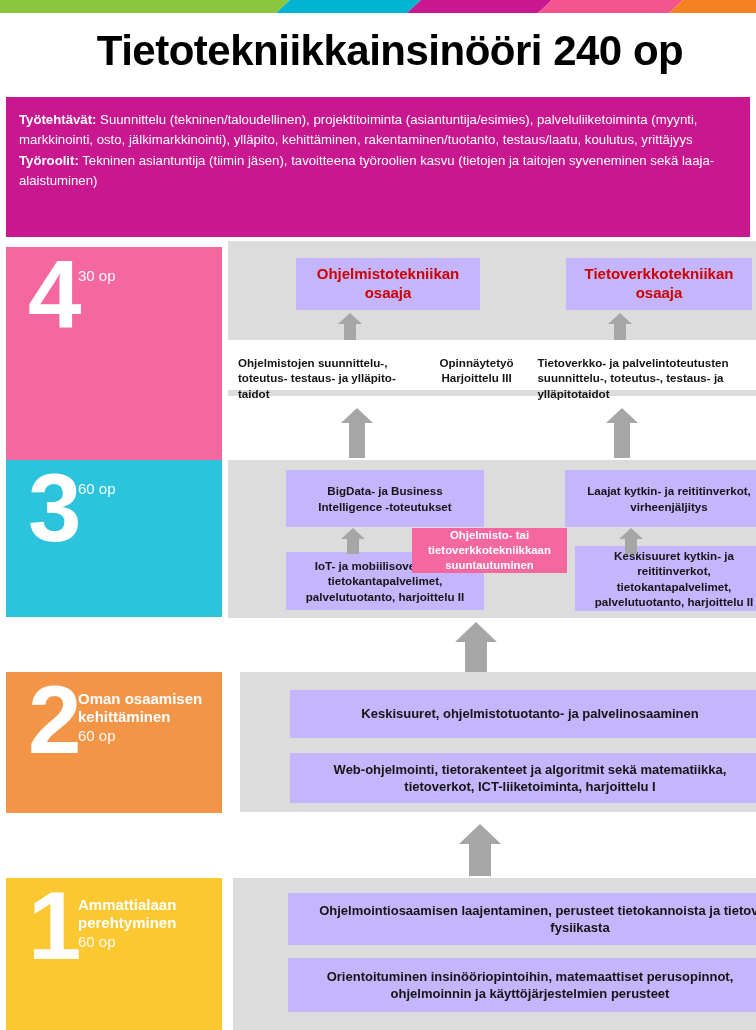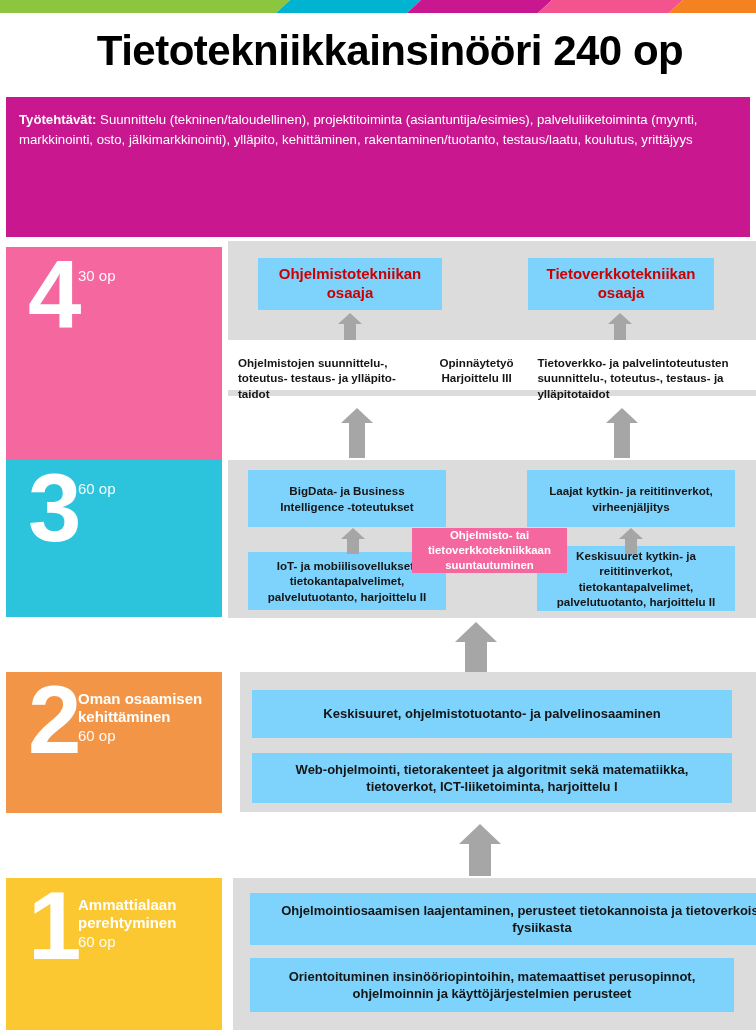--- a/index.html
+++ b/index.html
@@ -59,27 +59,28 @@
   .levelbox .txt .op{
     font-size:15px;font-weight:normal;line-height:1.3;margin-top:1px;
     opacity:0.95;
   }
 
   
   .greypanel{position:absolute;background:#dcdcdc;}
 
   
   .card{
-    position:absolute;background:#7dd3fc;
+    position:absolute;background:#c4b5fd;
     box-sizing:border-box;
     display:flex;align-items:center;justify-content:center;
     text-align:center;
     font-size:11.6px;font-weight:bold;color:#151515;
     line-height:1.33;
     padding:4px 8px;
+    margin-left:38px;
   }
   .card.big{font-size:13px;}
   .card.goal{
     color:#cc0000;font-size:15px;font-weight:bold;line-height:1.25;
   }
 
   
   .band4{
     position:absolute;background:#ffffff;
     display:flex;align-items:flex-start;
@@ -125,20 +126,21 @@
                 clip-path:polygon(14px 0,100% 0,calc(100% - 14px) 100%,0 100%);"></div>
     <div class="seg" style="left:669px;width:145px;background:#f58220;
                 clip-path:polygon(14px 0,100% 0,calc(100% - 14px) 100%,0 100%);"></div>
 
   </div>
 
   <div class="title" style="color:#000000;padding-left:12px;">Tietotekniikkainsinööri 240 op</div>
 
   <div class="infobox" style="background:#c9188f;">
     <p><b>Työtehtävät:</b><span> Suunnittelu (tekninen/taloudellinen), projektitoiminta (asiantuntija/esimies), palveluliiketoiminta (myynti, markkinointi, osto, jälkimarkkinointi), ylläpito, kehittäminen, rakentaminen/tuotanto, testaus/laatu, koulutus, yrittäjyys</span></p>
+    <p><b>Työroolit:</b><span> Tekninen asiantuntija (tiimin jäsen), tavoitteena työroolien kasvu (tietojen  ja taitojen syveneminen sekä laaja-alaistuminen)</span></p>
   </div>
 
   <div class="levelbox" style="top:247px;width:216px;height:243px;background:#f4689f;">
     <div class="num">4</div>
     <div class="txt">
       <div class="op">30 op</div>
     </div>
   </div>
 
   <div class="greypanel" style="left:228px;top:241px;width:528px;height:155px;"></div>

